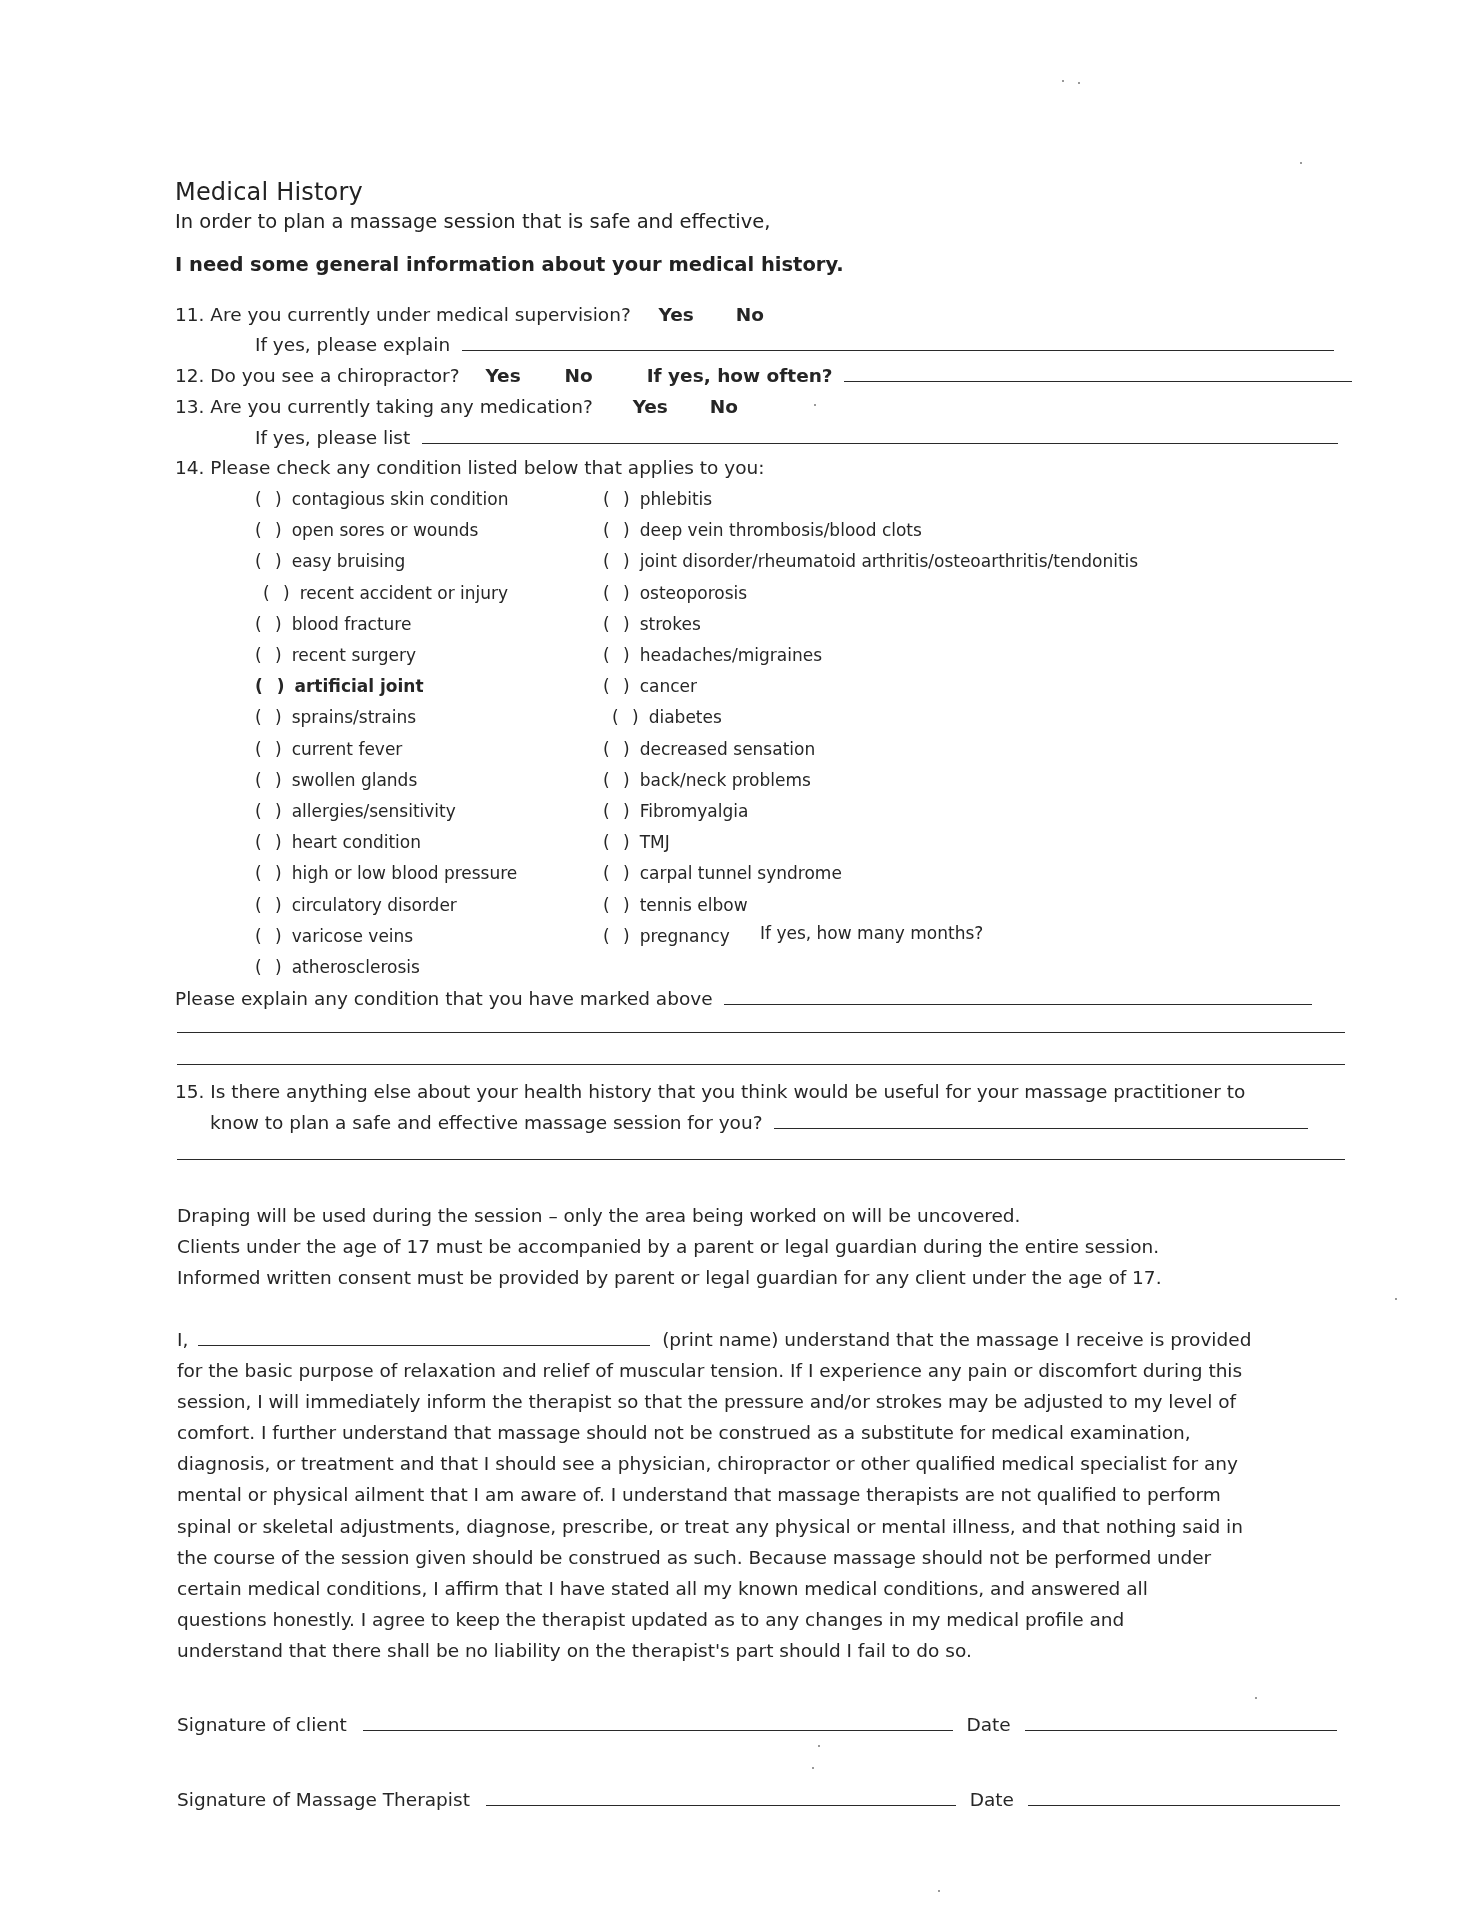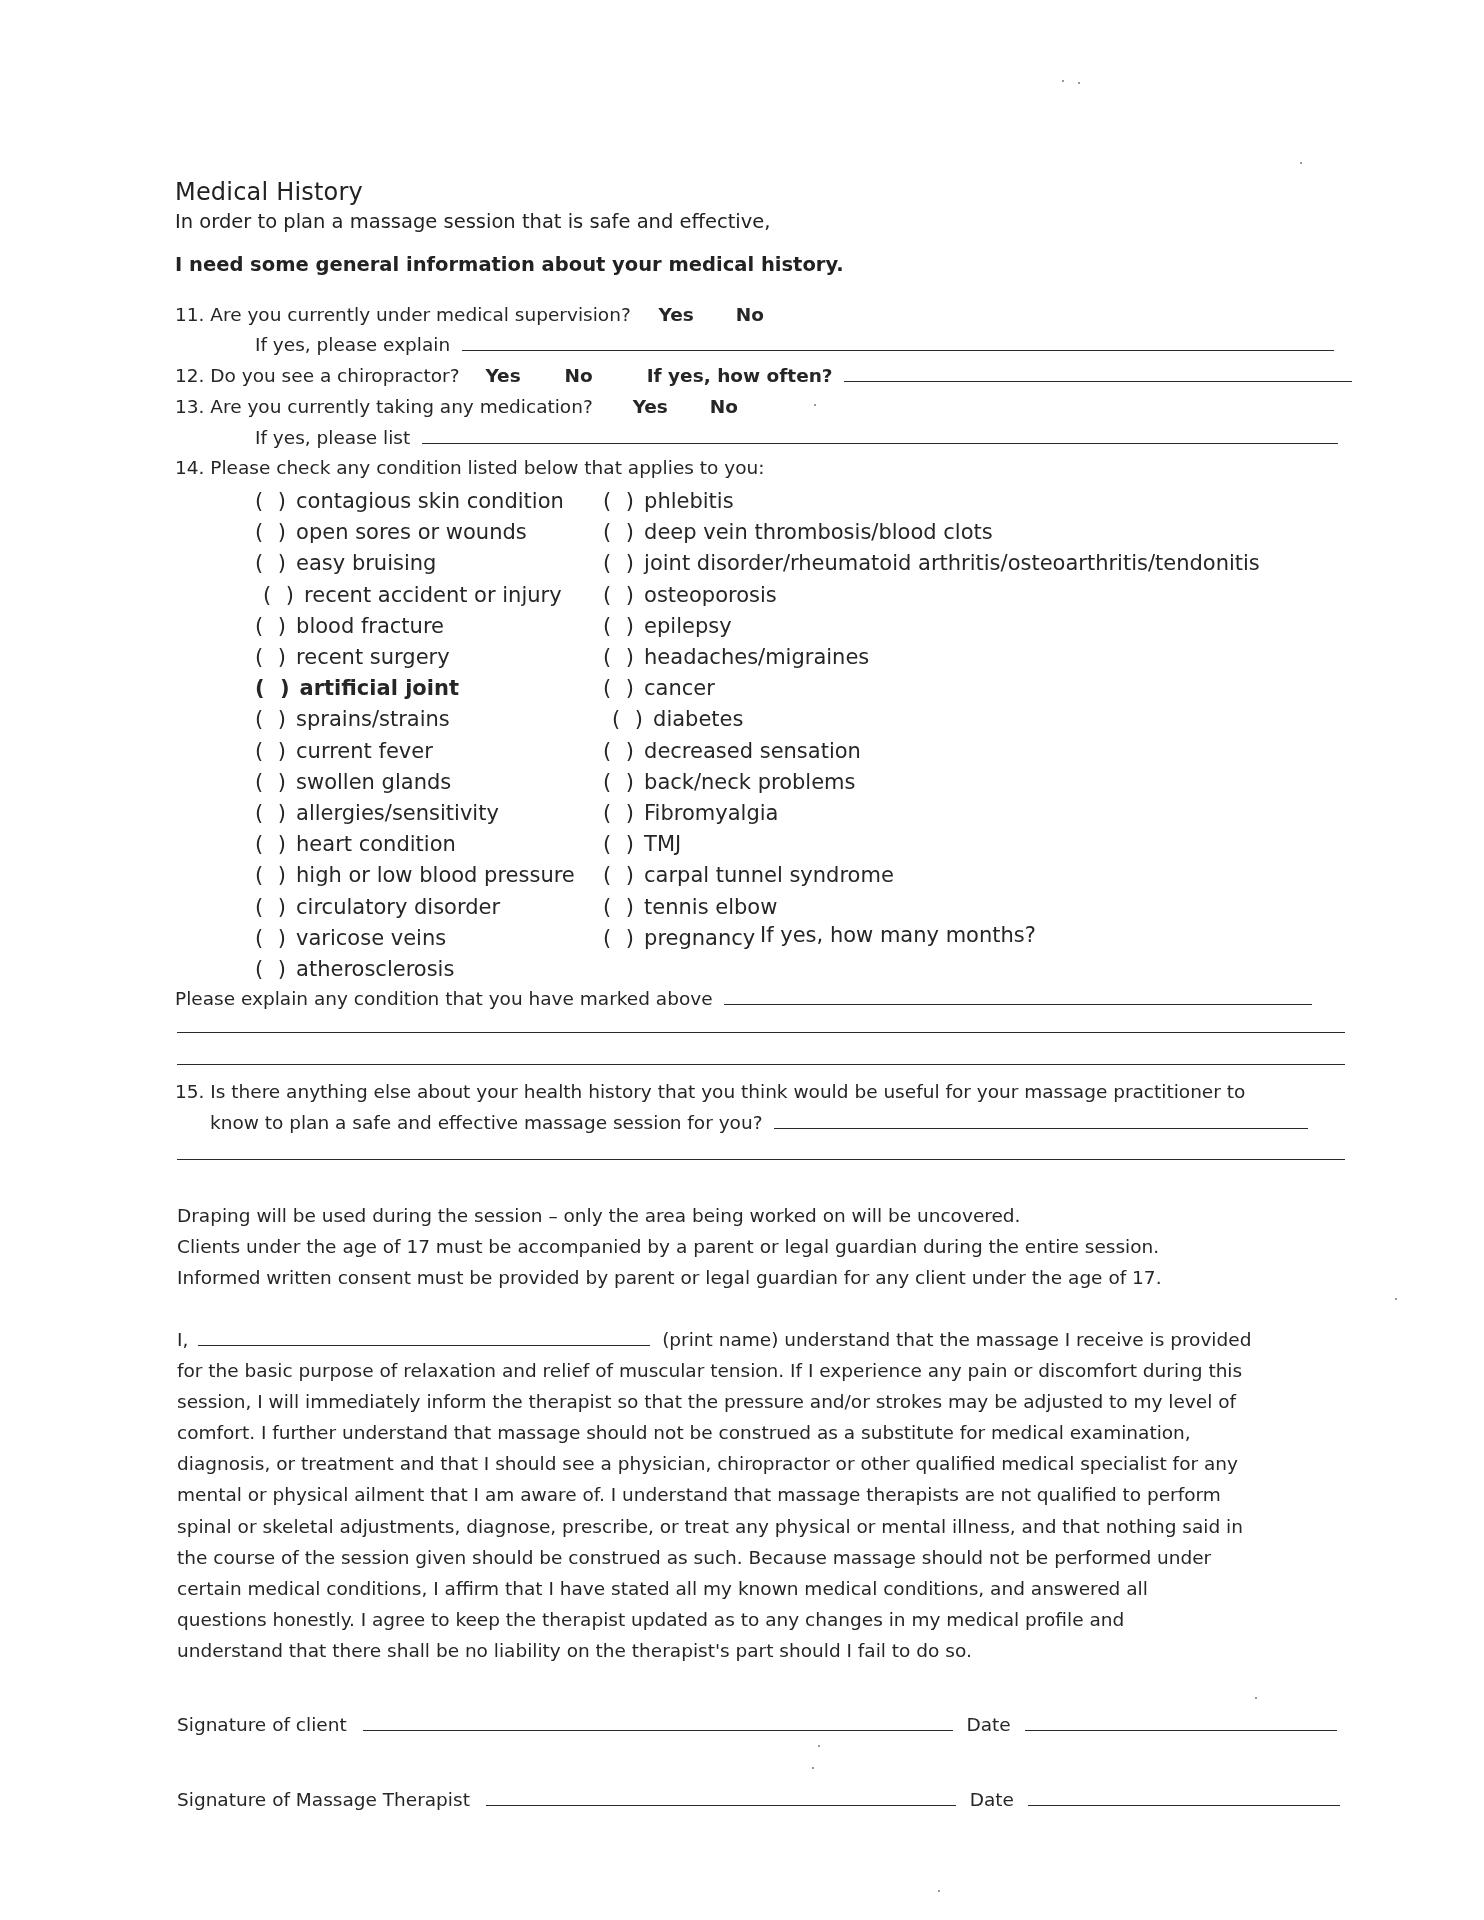--- a/index.html
+++ b/index.html
@@ -8,21 +8,21 @@
     font-family: "DejaVu Sans", sans-serif; color: #1d1d1d;
   }
   .abs { position: absolute; white-space: nowrap; }
   .title { left: 175px; top: 178px; font-size: 24px; color: #222; letter-spacing: 0.2px; }
   .intro { left: 175px; font-size: 19.5px; color: #222; }
   .q { left: 175px; font-size: 18.5px; color: #262626; }
   .sub { left: 255px; font-size: 18.5px; color: #262626; }
   .ln { display: inline-block; border-bottom: 1.6px solid #2a2a2a; height: 0; vertical-align: baseline; margin-left: 6px; }
   .blankline { position: absolute; left: 177px; width: 1168px; border-bottom: 1.6px solid #2a2a2a; }
   .yn { display: inline-block; margin-left: 22px; font-weight: bold; }
-  .cond { font-size: 21px; color: #262626; }
+  .cond { font-size: 17px; color: #262626; }
   .cond .box { display: inline-block; margin-right: 6px; letter-spacing: 4px; }
   .para { left: 177px; font-size: 18.5px; color: #262626; }
   .field { cursor: text; }
   .dot { position: absolute; width: 2px; height: 2px; background: #777; border-radius: 1px; }
 </style>
 </head>
 <body>
 
 <div class="abs title">Medical History</div>
 <div class="abs intro" style="top:210px;">In order to plan a massage session that is safe and effective,</div>
@@ -74,21 +74,21 @@
     <div class="abs cond" style="left: 255px; top: 863.4px;"><span class="box">( )</span><span>high or low blood pressure</span></div>
     <div class="abs cond" style="left: 255px; top: 894.6px;"><span class="box">( )</span><span>circulatory disorder</span></div>
     <div class="abs cond" style="left: 255px; top: 925.8px;"><span class="box">( )</span><span>varicose veins</span></div>
     <div class="abs cond" style="left: 255px; top: 957px;"><span class="box">( )</span><span>atherosclerosis</span></div>
   </div>
 <div id="cond-right">
     <div class="abs cond" style="left: 603px; top: 489px;"><span class="box">( )</span><span>phlebitis</span></div>
     <div class="abs cond" style="left: 603px; top: 520.2px;"><span class="box">( )</span><span>deep vein thrombosis/blood clots</span></div>
     <div class="abs cond" style="left: 603px; top: 551.4px;"><span class="box">( )</span><span>joint disorder/rheumatoid arthritis/osteoarthritis/tendonitis</span></div>
     <div class="abs cond" style="left: 603px; top: 582.6px;"><span class="box">( )</span><span>osteoporosis</span></div>
-    <div class="abs cond" style="left: 603px; top: 613.8px;"><span class="box">( )</span><span>epilepsy</span></div>
+    <div class="abs cond" style="left: 603px; top: 613.8px;"><span class="box">( )</span><span>strokes</span></div>
     <div class="abs cond" style="left: 603px; top: 645px;"><span class="box">( )</span><span>headaches/migraines</span></div>
     <div class="abs cond" style="left: 603px; top: 676.2px;"><span class="box">( )</span><span>cancer</span></div>
     <div class="abs cond" style="left: 603px; top: 707.4px; margin-left: 9px;"><span class="box">( )</span><span>diabetes</span></div>
     <div class="abs cond" style="left: 603px; top: 738.6px;"><span class="box">( )</span><span>decreased sensation</span></div>
     <div class="abs cond" style="left: 603px; top: 769.8px;"><span class="box">( )</span><span>back/neck problems</span></div>
     <div class="abs cond" style="left: 603px; top: 801px;"><span class="box">( )</span><span>Fibromyalgia</span></div>
     <div class="abs cond" style="left: 603px; top: 832.2px;"><span class="box">( )</span><span>TMJ</span></div>
     <div class="abs cond" style="left: 603px; top: 863.4px;"><span class="box">( )</span><span>carpal tunnel syndrome</span></div>
     <div class="abs cond" style="left: 603px; top: 894.6px;"><span class="box">( )</span><span>tennis elbow</span></div>
     <div class="abs cond" style="left: 603px; top: 925.8px;"><span class="box">( )</span><span>pregnancy</span></div>

